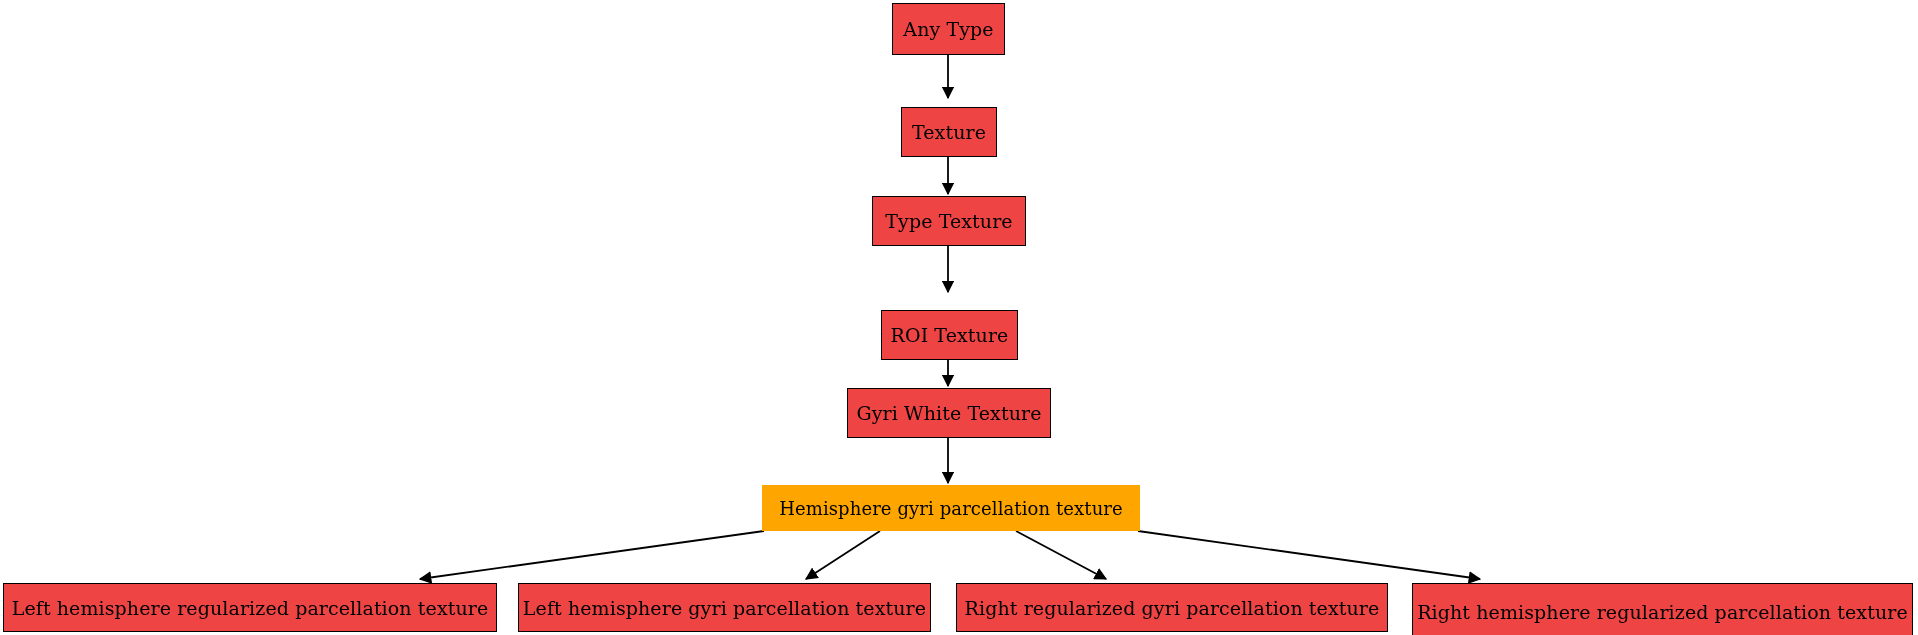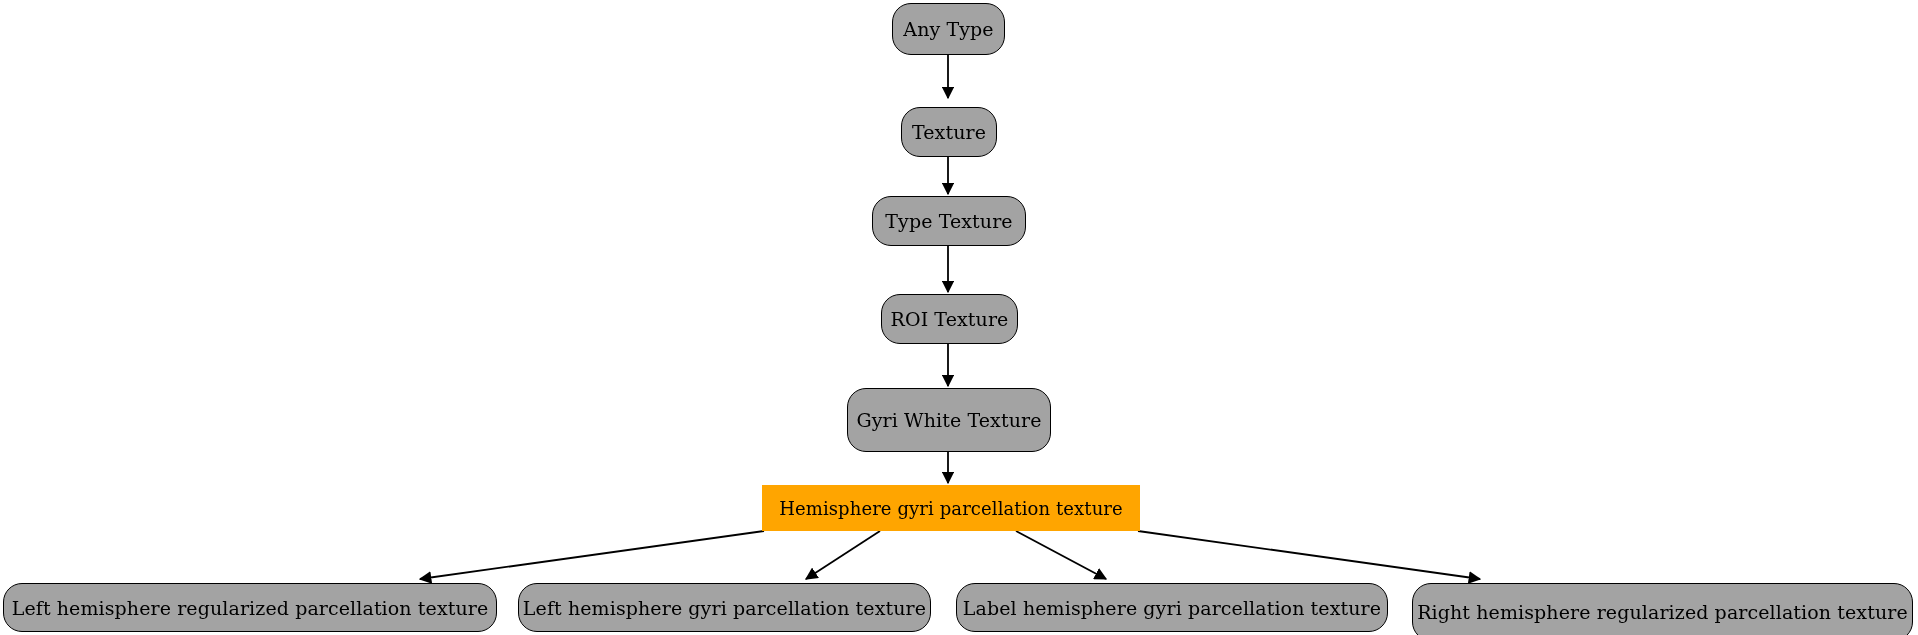--- a/index.html
+++ b/index.html
@@ -19,21 +19,21 @@
     position: absolute;
     box-sizing: border-box;
     border: 1.5px solid #000000;
     display: flex;
     align-items: center;
     justify-content: center;
     color: #000000;
     white-space: nowrap;
     letter-spacing: 0.1px;
   }
-  .node.gray  { background: #a3a3a3; border-radius: 19px; }
+  .node.gray  { background: #ef4444; }
   .node.orange{ background: #ffa500; border-color: #ffa500; }
   svg.edges {
     position: absolute;
     left: 0;
     top: 0;
     width: 1918px;
     height: 635px;
     pointer-events: none;
   }
 </style>
@@ -64,36 +64,36 @@
   <div id="node-layer">
       <div class="node gray" style="left: 892px; top: 3px; width: 113px; height: 52px; font-size: 19px;">
         <span>Any Type</span>
       </div>
       <div class="node gray" style="left: 901px; top: 100px; width: 96px; height: 50px; font-size: 19px; margin-top: 7px;">
         <span>Texture</span>
       </div>
       <div class="node gray" style="left: 872px; top: 196px; width: 154px; height: 50px; font-size: 19px;">
         <span>Type Texture</span>
       </div>
-      <div class="node gray" style="left: 881px; top: 294px; width: 137px; height: 50px; font-size: 19px;">
+      <div class="node gray" style="left: 881px; top: 310px; width: 137px; height: 50px; font-size: 19px;">
         <span>ROI Texture</span>
       </div>
-      <div class="node gray" style="left: 847px; top: 388px; width: 204px; height: 64px; font-size: 19px;">
+      <div class="node gray" style="left: 847px; top: 388px; width: 204px; height: 50px; font-size: 19px;">
         <span>Gyri White Texture</span>
       </div>
       <div class="node orange" style="left: 762px; top: 485px; width: 378px; height: 46px; font-size: 18px;">
         <span>Hemisphere gyri parcellation texture</span>
       </div>
       <div class="node gray" style="left: 3px; top: 583px; width: 494px; height: 49px; font-size: 19px; align-items: center;">
         <span>Left hemisphere regularized parcellation texture</span>
       </div>
       <div class="node gray" style="left: 518px; top: 583px; width: 413px; height: 49px; font-size: 19px; text-align: right;">
         <span>Left hemisphere gyri parcellation texture</span>
       </div>
       <div class="node gray" style="left: 956px; top: 583px; width: 432px; height: 49px; font-size: 19px;">
-        <span>Label hemisphere gyri parcellation texture</span>
+        <span>Right regularized gyri parcellation texture</span>
       </div>
       <div class="node gray" style="left: 1412px; top: 583px; width: 501px; height: 58px; font-size: 19px;">
         <span>Right hemisphere regularized parcellation texture</span>
       </div>
     </div>
 
 </div>
 
 </body></html>

